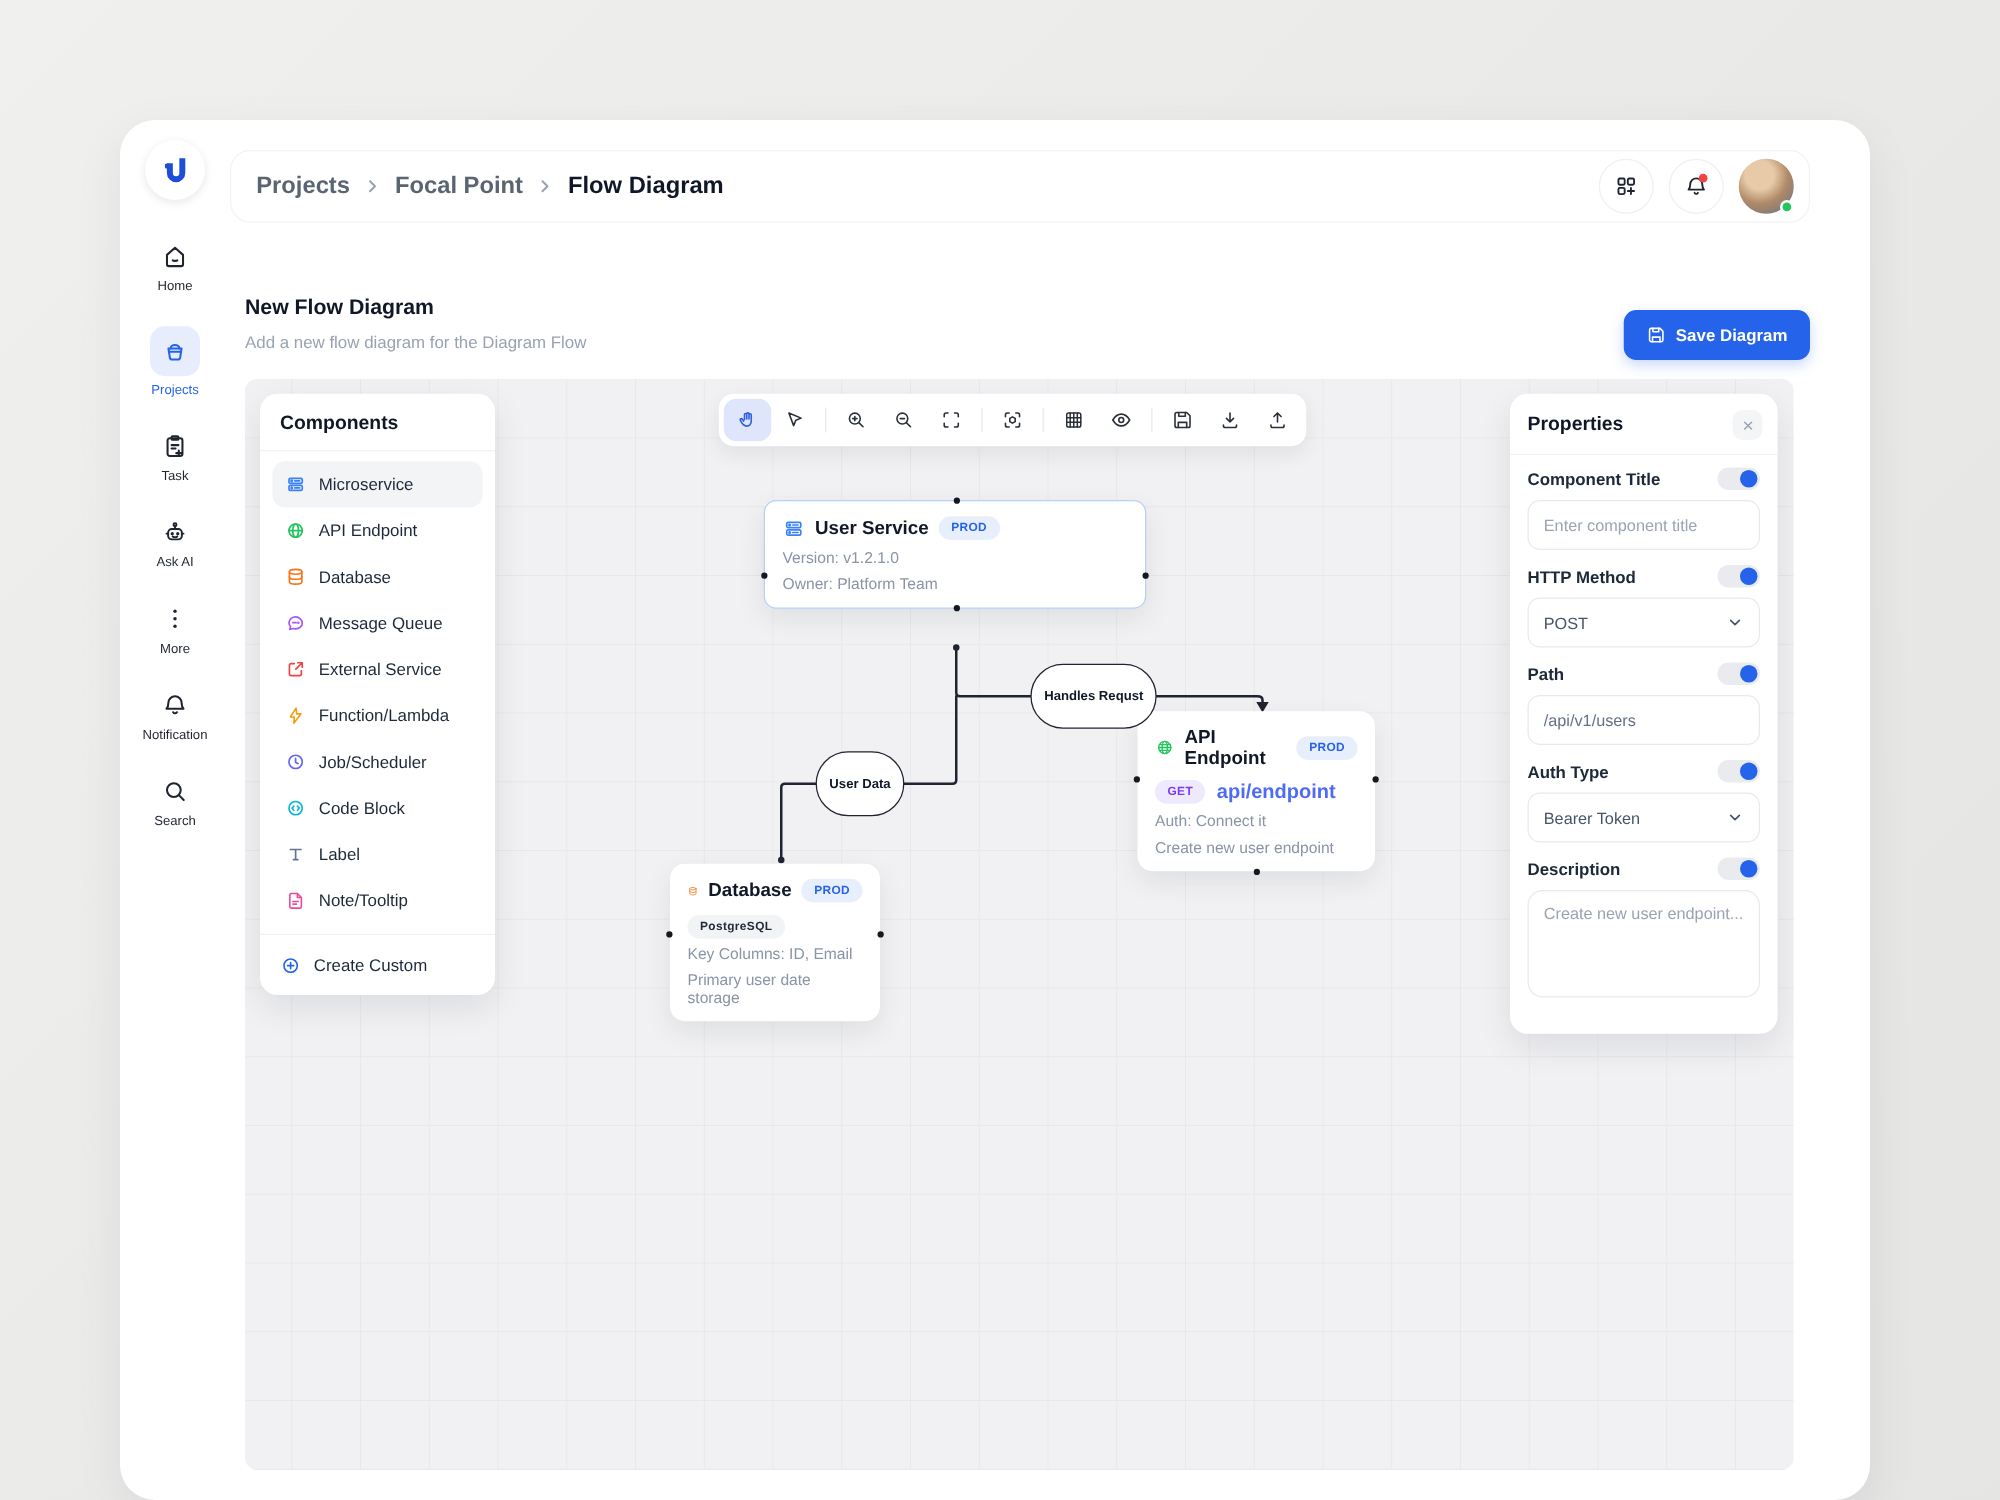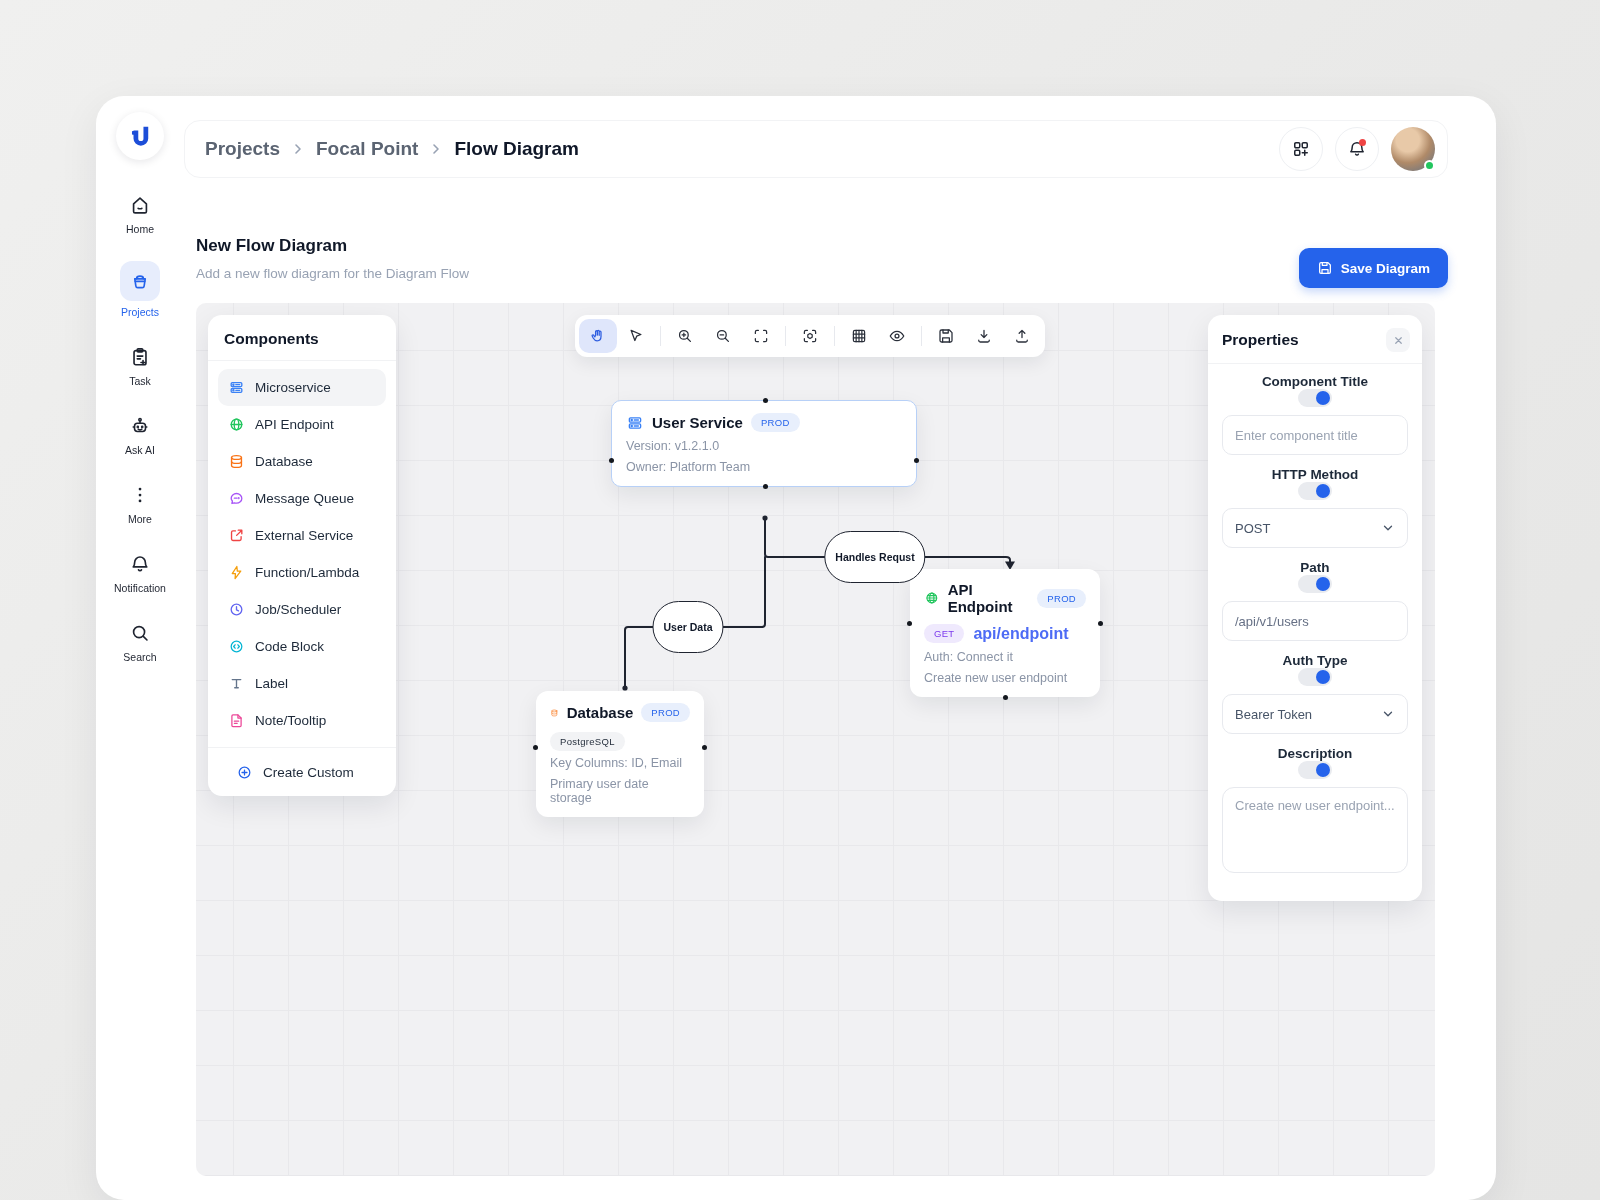--- a/index.html
+++ b/index.html
@@ -56,59 +56,59 @@
   .panel { position:absolute; background:#fff; border-radius:14px; box-shadow:0 10px 28px rgba(16,24,40,.09); z-index:5; }
 
   .components { left:12px; top:12px; width:188px; }
   .comp-title { padding:15px 16px 12px; font-size:15.5px; font-weight:700; color:#101828; }
   .divider { height:1px; background:#f1f2f4; }
   .comp-list { padding:8px 10px; display:flex; flex-direction:column; }
   .comp-item { display:flex; align-items:center; gap:10px; height:37px; padding:0 10px; border-radius:10px;
     font-size:13.5px; color:#1d2939; cursor:pointer; }
   .comp-item.active { background:#f3f4f6; }
   .comp-item .cicon { width:17px; height:17px; display:flex; }
-  .create-custom { display:flex; align-items:center; gap:10px; height:48px; padding:0 28px;
+  .create-custom { display:flex; align-items:center; gap:10px; height:48px; padding:0 16px;
     font-size:13.5px; color:#1d2939; cursor:pointer; }
   .create-custom .cicon { width:17px; height:17px; color:#2563eb; display:flex; }
 
   .toolbar { position:absolute; left:379px; top:12px; height:42px; background:#fff; border-radius:12px;
     box-shadow:0 6px 18px rgba(16,24,40,.08); display:flex; align-items:center; padding:0 4px; z-index:5; }
   .tool-btn { width:38px; height:34px; border-radius:10px; border:none; background:transparent; color:#2a2f3a;
     display:flex; align-items:center; justify-content:center; cursor:pointer; }
   .tool-btn.active { background:#dfe6fb; color:#2f5ee0; }
   .tool-sep { width:1px; height:20px; background:#e7e9ee; margin:0 5px; }
 
   
   .properties { left:1012px; top:12px; width:214px; padding-bottom:6px; }
   .prop-head { display:flex; align-items:center; justify-content:space-between; padding:13px 12px 11px 14px; }
   .prop-title { font-size:15.5px; font-weight:700; color:#101828; }
   .prop-close { width:24px; height:24px; border-radius:8px; background:#f4f5f7; border:none; color:#98a2b3;
     display:flex; align-items:center; justify-content:center; cursor:pointer; }
   .prop-body { padding:10px 14px 6px; }
   .field { margin-bottom:12px; }
-  .field-row { display:flex; align-items:center; justify-content:space-between; margin-bottom:8px;flex-direction:column; }
+  .field-row { display:flex; align-items:center; justify-content:space-between; margin-bottom:8px; }
   .field-label { font-size:13.5px; font-weight:600; color:#1d2939; }
   .toggle { width:34px; height:18px; border-radius:999px; background:#e9ebef; position:relative; cursor:pointer; }
   .toggle .knob { position:absolute; top:2px; width:14px; height:14px; border-radius:50%; }
   .toggle.on .knob { right:2px; background:#2563eb; }
   .toggle.off .knob { left:2px; background:#697586; }
   .tinput, .tselect, .ttextarea { width:100%; border:1px solid #e7e9ee; border-radius:10px; background:#fff;
     font-family:inherit; font-size:13px; color:#667085; }
   .tinput { height:40px; padding:0 12px; }
   .tinput::placeholder, .ttextarea::placeholder { color:#9aa3b2; }
   .tselect { height:40px; padding:0 12px; display:flex; align-items:center; justify-content:space-between;
     color:#475467; cursor:pointer; }
   .ttextarea { height:86px; padding:10px 12px; resize:none; border-radius:12px; }
 
   
   .node { position:absolute; background:#fff; border-radius:12px; box-shadow:0 8px 22px rgba(16,24,40,.08);
     padding:12px 14px; z-index:2; cursor:grab; }
   .node-title-row { display:flex; align-items:center; gap:8px; }
   .node-title { font-size:15px; font-weight:700; color:#101828; }
-  .pill { font-size:9.5px; font-weight:400; border-radius:999px; padding:4px 10px; letter-spacing:.3px; }
+  .pill { font-size:9.5px; font-weight:700; border-radius:999px; padding:4px 10px; letter-spacing:.3px; }
   .pill-prod { background:#e8effc; color:#2563eb; }
   .pill-get { background:#efe9fd; color:#7c3aed; }
   .pill-gray { background:#f2f3f5; color:#1f2937; }
   .node-line { font-size:12.5px; color:#8a94a6; margin-top:7px; }
   .node-ms { left:415px; top:97px; width:306px; border:1.5px solid #b7d0f7; border-radius:10px; }
   .node-api { left:714px; top:266px; width:190px; }
   .node-db { left:340px; top:388px; width:168px; }
   .method-row { display:flex; align-items:center; gap:9px; margin-top:9px; }
   .endpoint-link { font-size:16px; font-weight:600; color:#4d6bf5; }
   .tag-row { margin-top:9px; }

